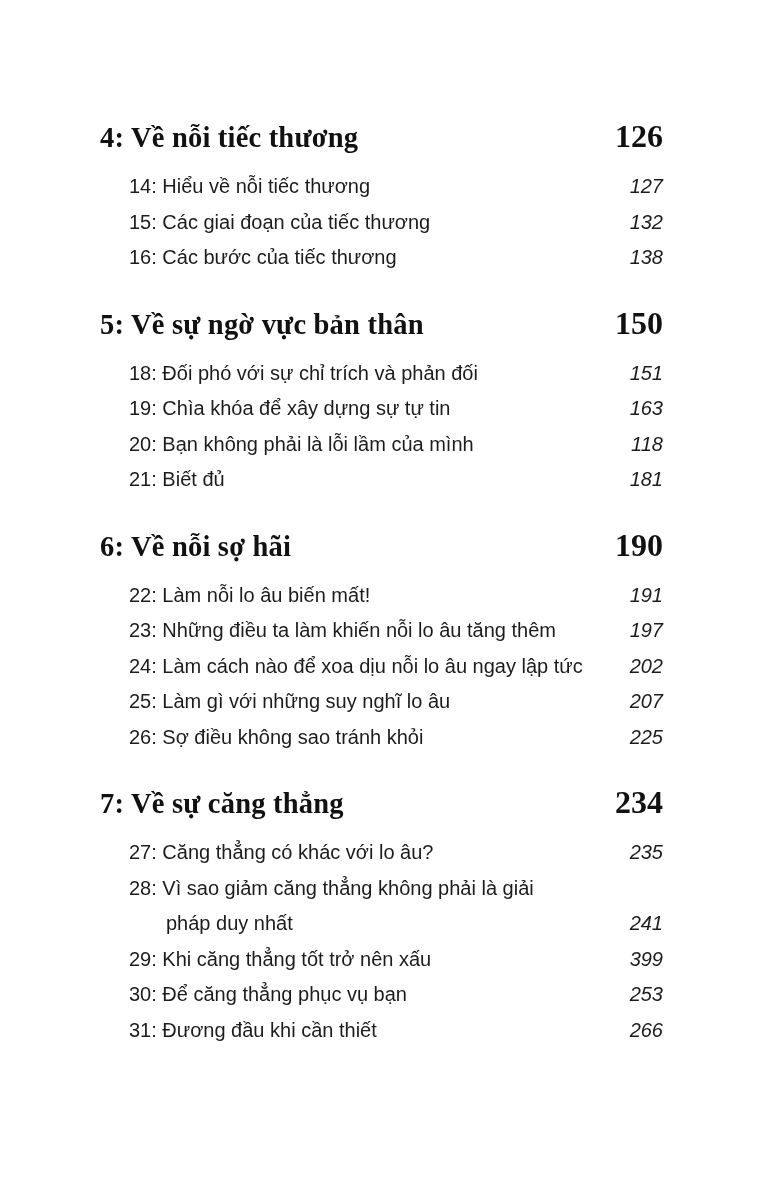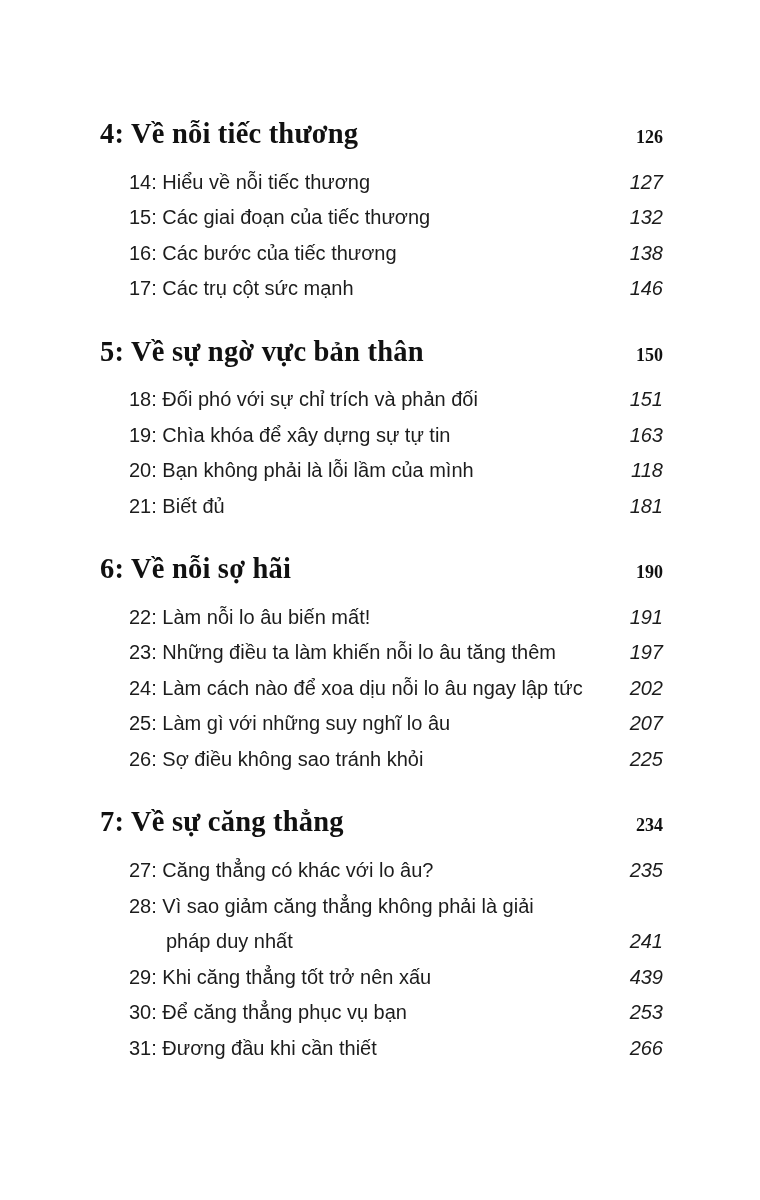--- a/index.html
+++ b/index.html
@@ -35,21 +35,21 @@
     margin: 0 0 13px 0;
   }
   .section-title {
     margin: 0;
     font-size: inherit;
     font-weight: inherit;
     letter-spacing: 0.2px;
   }
   .section-page {
     flex: 0 0 auto;
-    font-size: 18px;
+    font-size: 32px;
     font-weight: 600;
   }
   .items {
     list-style: none;
     margin: 0;
     padding: 0 0 0 29px;
   }
   .toc-item {
     display: flex;
     justify-content: space-between;
@@ -91,24 +91,20 @@
   <li class="toc-item">
     <span class="item-label">15: Các giai đoạn của tiếc thương</span>
     <span class="item-page">132</span>
   </li>
 
   <li class="toc-item">
     <span class="item-label">16: Các bước của tiếc thương</span>
     <span class="item-page">138</span>
   </li>
 
-  <li class="toc-item">
-    <span class="item-label">17: Các trụ cột sức mạnh</span>
-    <span class="item-page">146</span>
-  </li>
 </ul>
   </section>
 
   <section class="toc-section">
     <div class="section-head">
       <h2 class="section-title">5: Về sự ngờ vực bản thân</h2>
       <span class="section-page">150</span>
     </div>
     <ul class="items">
   <li class="toc-item">
@@ -177,21 +173,21 @@
     <span class="item-page">235</span>
   </li>
 
   <li class="toc-item">
     <span class="item-label">28: Vì sao giảm căng thẳng không phải là giải pháp duy nhất</span>
     <span class="item-page">241</span>
   </li>
 
   <li class="toc-item">
     <span class="item-label">29: Khi căng thẳng tốt trở nên xấu</span>
-    <span class="item-page">439</span>
+    <span class="item-page">399</span>
   </li>
 
   <li class="toc-item">
     <span class="item-label">30: Để căng thẳng phục vụ bạn</span>
     <span class="item-page">253</span>
   </li>
 
   <li class="toc-item">
     <span class="item-label">31: Đương đầu khi cần thiết</span>
     <span class="item-page">266</span>

